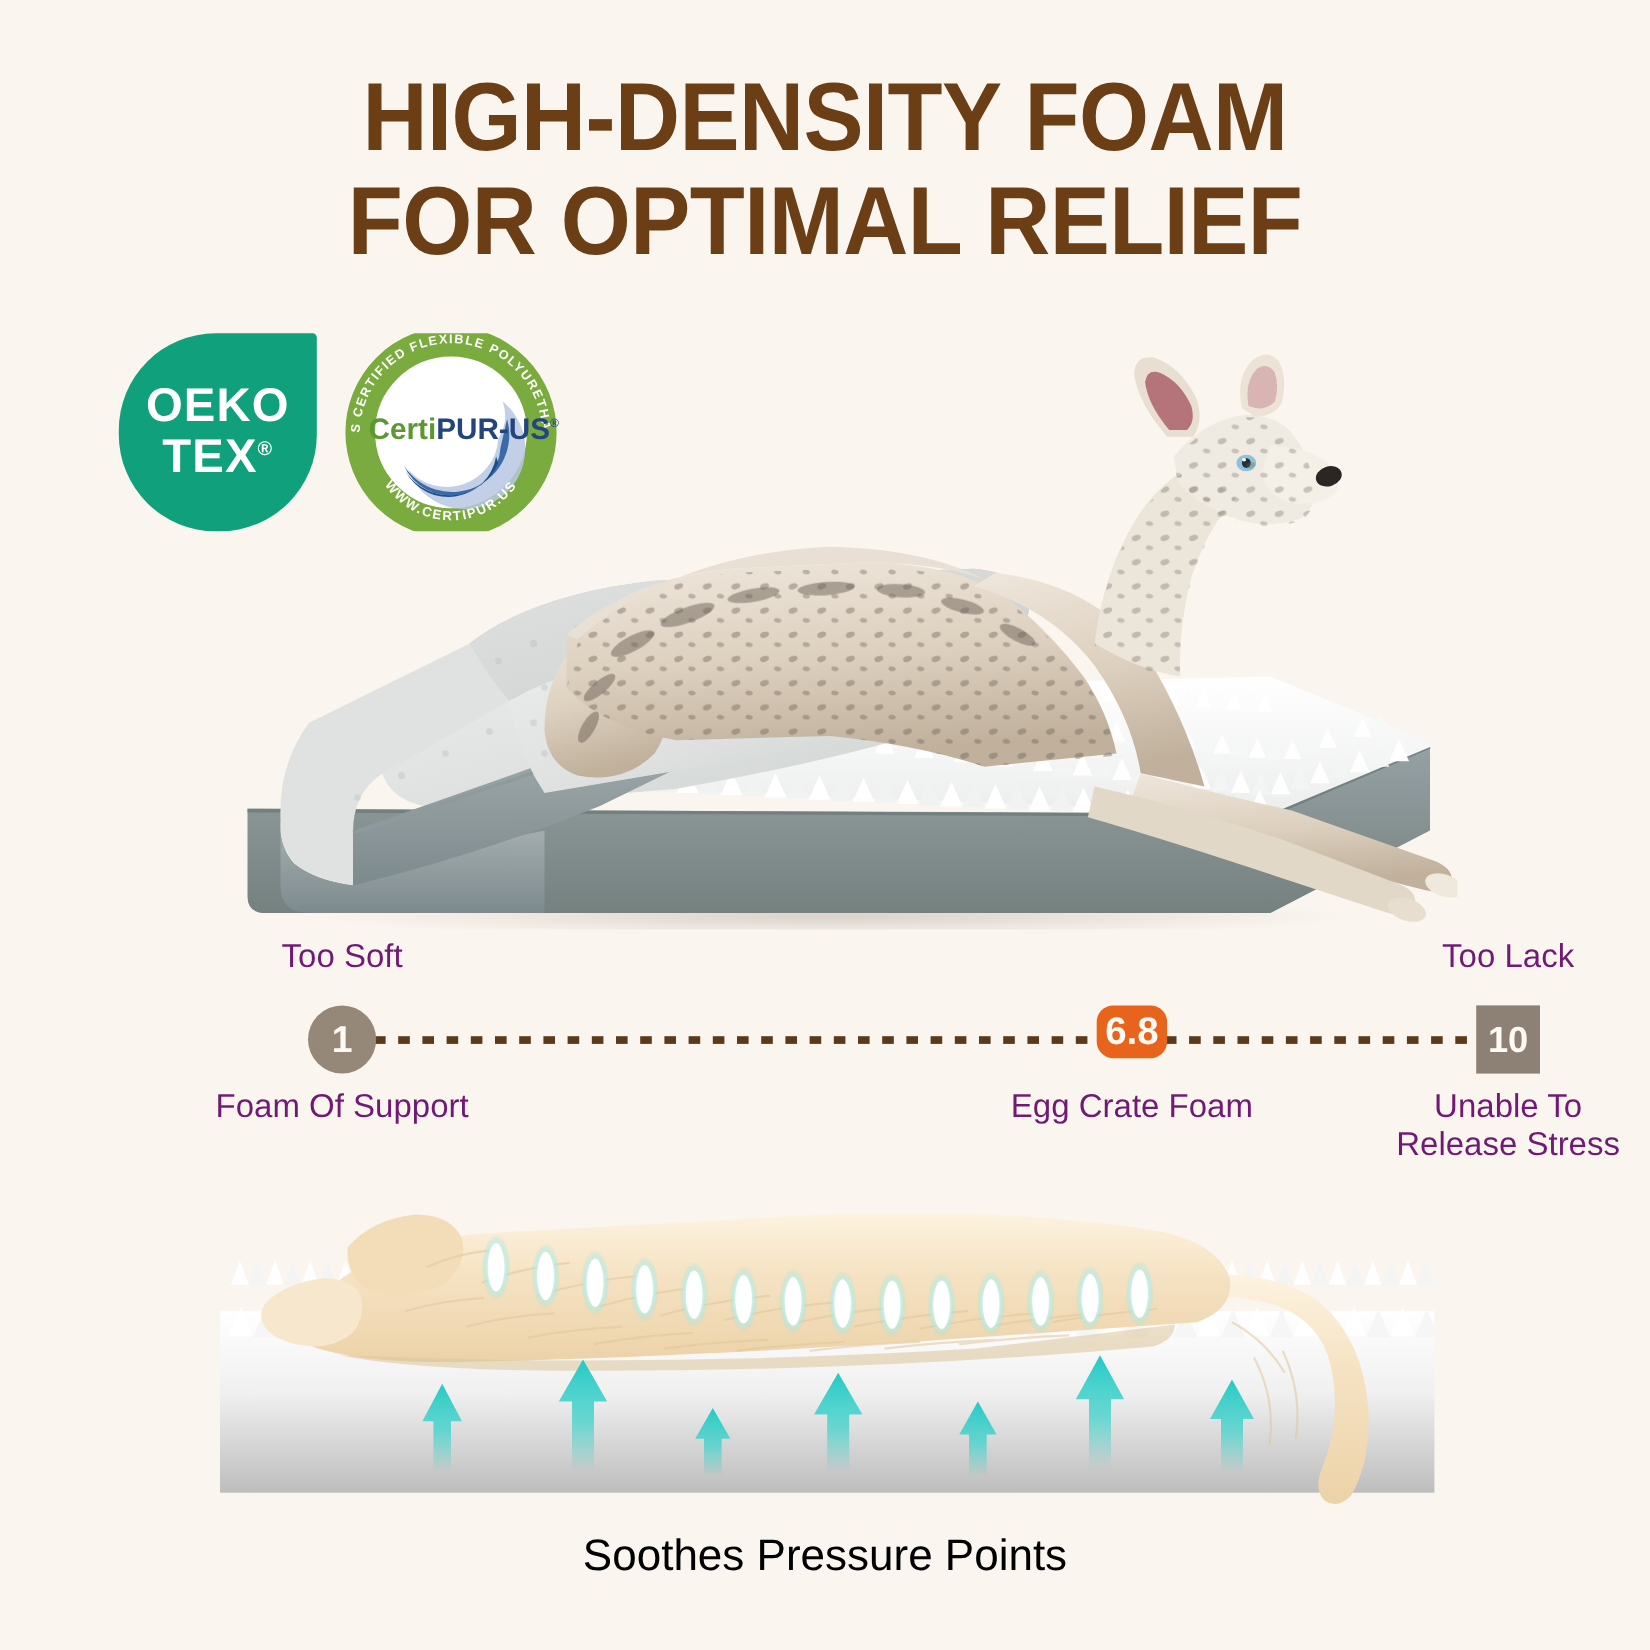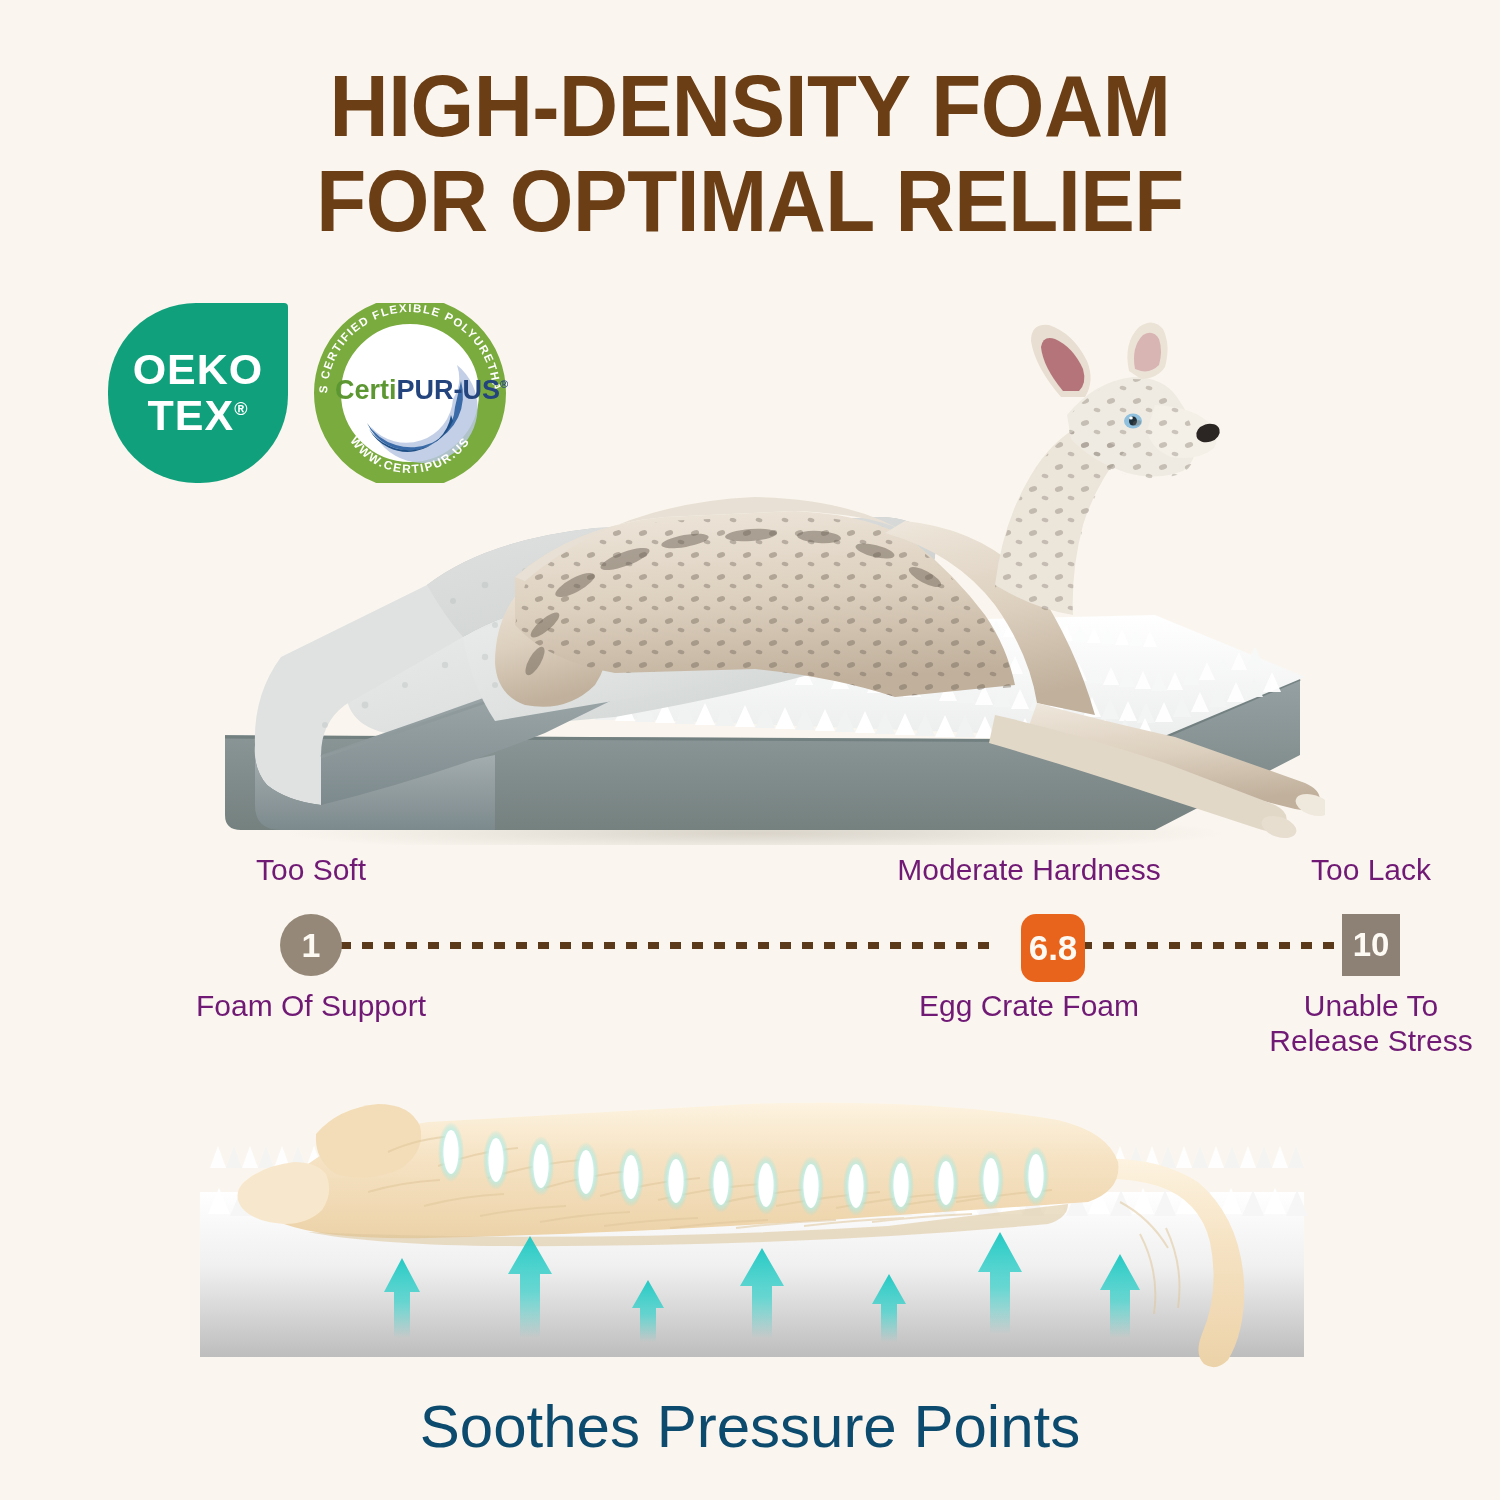--- a/index.html
+++ b/index.html
@@ -69,29 +69,29 @@
     background-image:linear-gradient(to right,#5b3a1c 0 11px, transparent 11px 22px);
     background-size:22px 7px;
     background-repeat:repeat-x;
   }
   .marker {
     position:absolute; top:0;
     display:flex; align-items:center; justify-content:center;
     color:#fdfaf4; font-weight:700;
   }
   .m1 { left:100px; width:62px; height:62px; border-radius:50%; background:#958878; font-size:34px; }
-  .m68 { left:817px; width:64px; height:68px; border-radius:15px; background:#e8641c; font-size:35px;margin-left:24px; }
+  .m68 { left:817px; width:64px; height:48px; border-radius:15px; background:#e8641c; font-size:35px; }
   .m10 { left:1162px; width:58px; height:62px; border-radius:0; background:#8d8175; font-size:33px; }
 
   
   .scene-bot { position:absolute; left:188px; top:1042px; width:1128px; height:338px; }
 
   .caption {
     position:absolute; left:0; top:1392px; width:1500px; text-align:center;
-    color:#0c4a6e; font-size:60px; font-weight:400;
+    color:#000000; font-size:40px; font-weight:400;
   }
   svg { display:block; }
 </style>
 </head>
 <body>
 
 <div class="title">HIGH-DENSITY FOAM
 FOR OPTIMAL RELIEF</div>
 
 <div class="badges">
@@ -448,21 +448,20 @@
         <ellipse cx="350" cy="340" rx="18" ry="6" transform="rotate(-40 350 340)"></ellipse>
         <ellipse cx="340" cy="376" rx="16" ry="6" transform="rotate(-60 340 376)"></ellipse>
       </g>
     </g>
   </svg>
 </div>
 
 <div class="scale">
 
   <div class="sc-top-label" style="left:31px; top:0; width:200px;">Too Soft</div>
-  <div class="sc-top-label" style="left:699px; top:0; width:300px;">Moderate Hardness</div>
   <div class="sc-top-label" style="left:1081px; top:0; width:220px;">Too Lack</div>
 
   <div class="sc-track">
     <div class="dashline" style="left:160px; width:660px;"></div>
     <div class="dashline" style="left:879px; width:286px;"></div>
 
     <div class="marker m1">
       <span>1</span>
     </div>
     <div class="marker m68">

